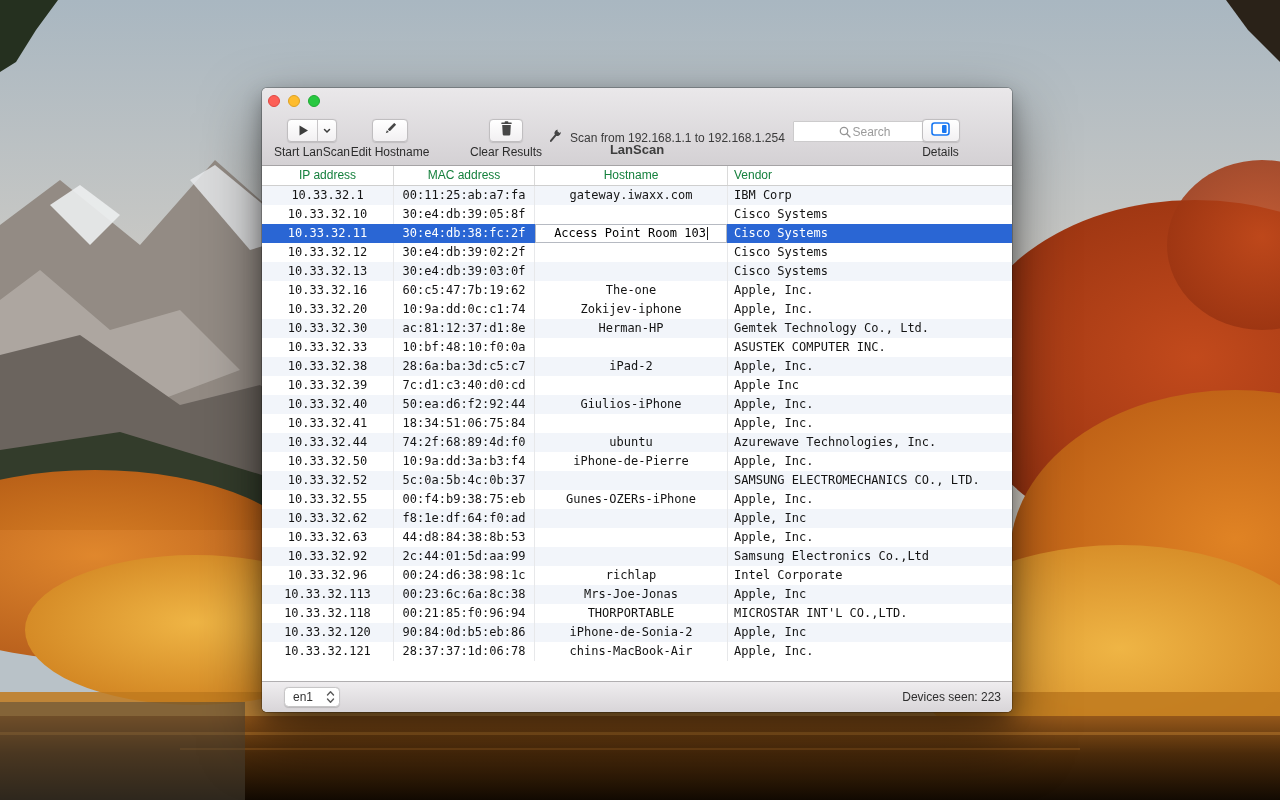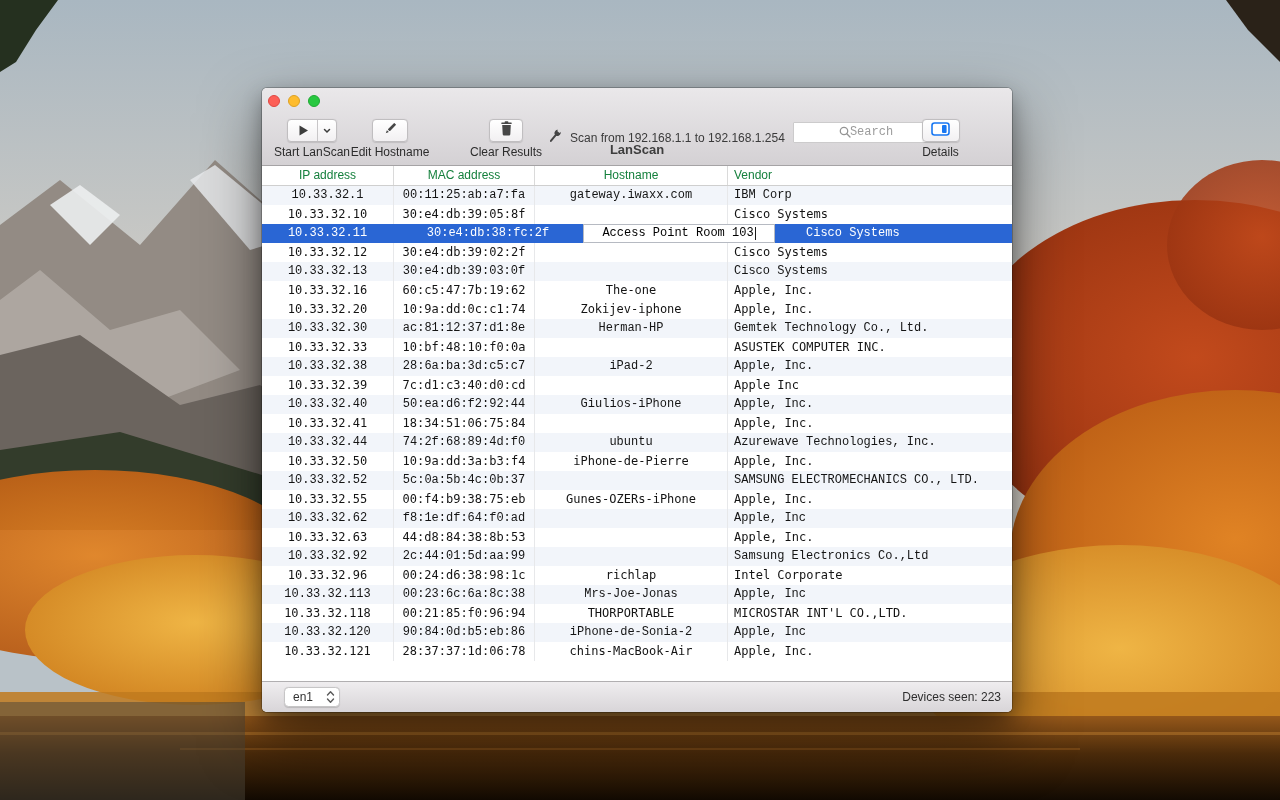--- a/index.html
+++ b/index.html
@@ -49,21 +49,21 @@
   .btn-edit  { width:36px; }
   .btn-clear { width:34px; }
 
   .scaninfo { position:absolute; left:285px; top:14px; display:flex; align-items:center; gap:7px; }
   .scantext { font-size:12px; color:#3a3a3a; white-space:nowrap; }
 
   .searchwrap { position:absolute; left:531px; top:7px; width:157px; height:21px; }
   .searchwrap input {
     width:100%; height:100%; border:1px solid #cccbcc; border-radius:1px;
     background:#fff; font-size:12px; text-align:center; color:#333; outline:none;
-    font-family:Liberation Mono, monospace;
+    font-family:Liberation Sans, sans-serif;
   }
   .searchwrap input::placeholder { color:#9b9b9b; }
   .searchwrap svg { position:absolute; left:50%; margin-left:-34px; top:4px; pointer-events:none; }
 
   .grp-details { left:656px; top:5px; width:45px; }
   .btn-details { width:38px; }
 
   
   .thead {
     display:flex; height:20px; background:#fff; border-bottom:1px solid #cfcfcf;
@@ -71,22 +71,22 @@
   }
   .hcell { line-height:19px; white-space:nowrap; overflow:hidden; }
   .hcell + .hcell { border-left:1px solid #dadada; }
   .col-ip       { width:131px; text-align:center; }
   .col-mac      { width:141px; text-align:center; }
   .col-hostname { width:193px; text-align:center; }
   .col-vendor   { flex:1; text-align:left; padding-left:6px; }
 
   .tbody { height:495px; background:#fff; font-family:"DejaVu Sans Mono", monospace; font-size:12px; color:#141414; }
   .row { display:flex; height:19px; background:#fff; }
-  .row.tint { background:#f2f5fa;font-family:Liberation Mono, monospace; }
-  .row.selected { background:#2a66d4; color:#fff;gap:24px; }
+  .row.tint { background:#f2f5fa; }
+  .row.selected { background:#2a66d4; color:#fff; }
   .cell { line-height:19px; white-space:nowrap; overflow:hidden; }
   .cell + .cell { border-left:1px solid #e7e8ea; }
   .row.selected .cell + .cell { border-left-color:transparent; }
   .cell.col-vendor { padding-left:6px; }
 
   .edit-box {
     width:100%; height:19px; display:flex; align-items:center; justify-content:center;
     background:#fff; border:1px solid #b6bac2; color:#000;
   }
   .caret { display:inline-block; width:1px; height:13px; background:#1a1a1a; margin-left:1px; }

